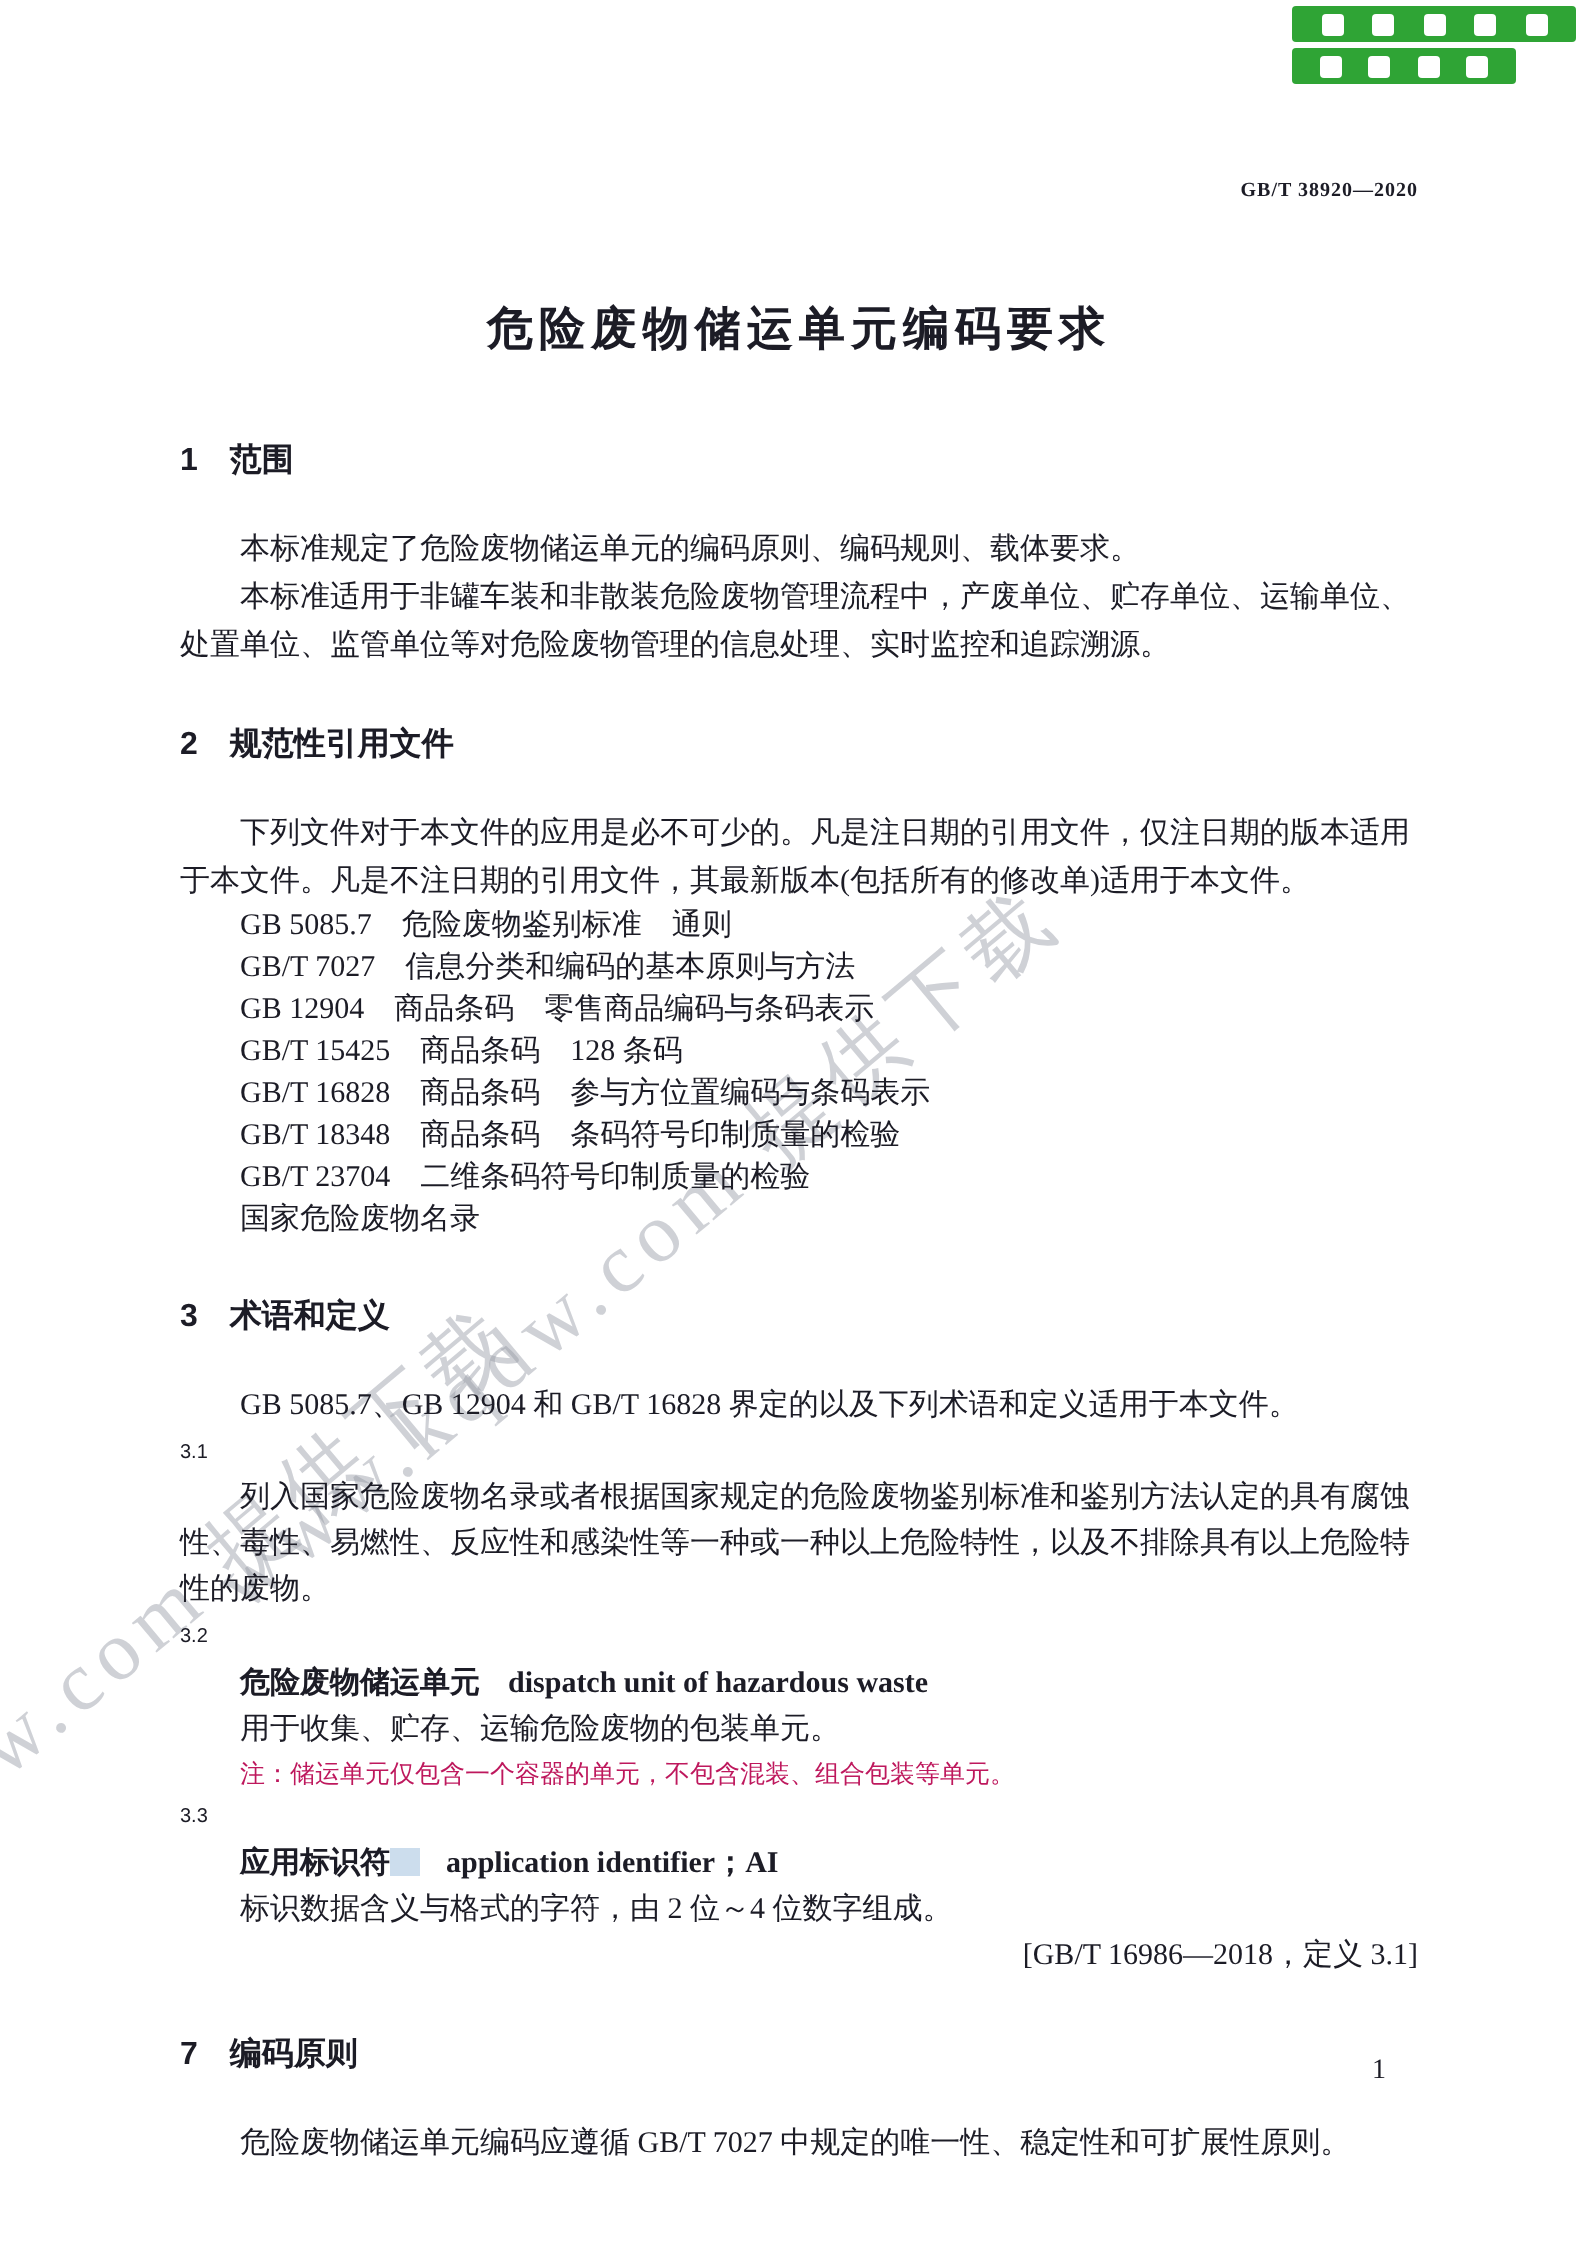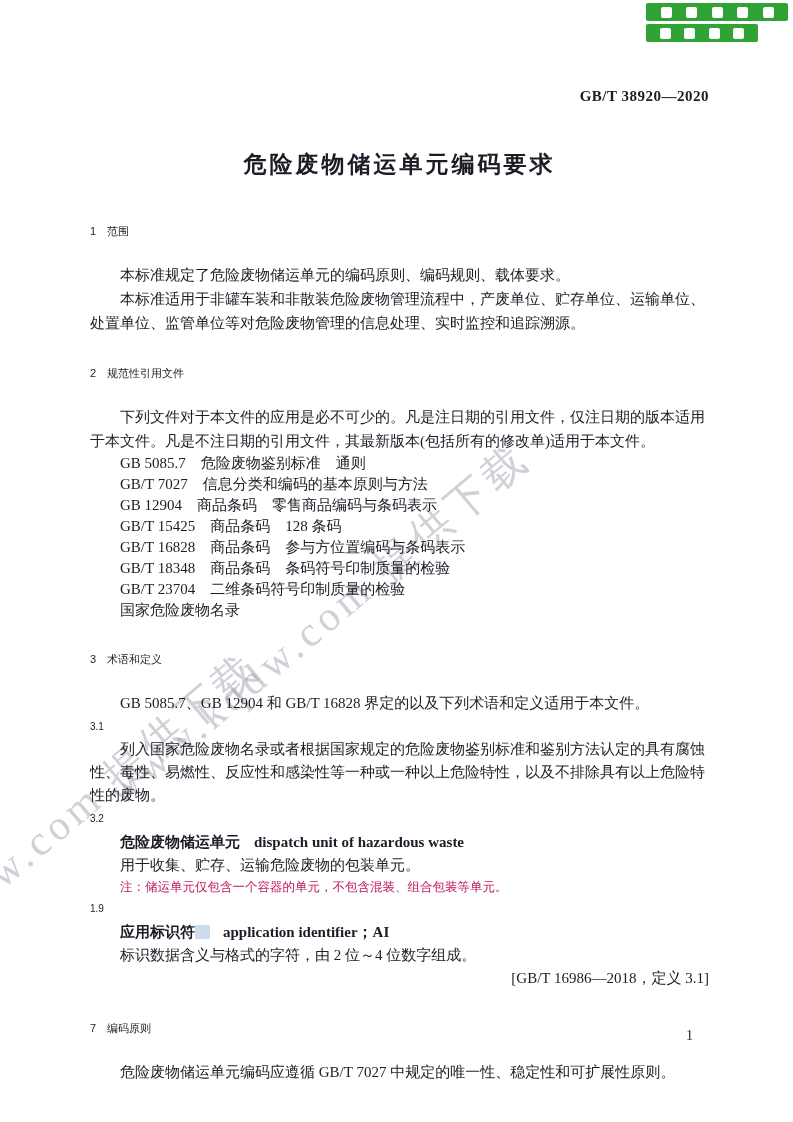--- a/index.html
+++ b/index.html
@@ -7,31 +7,31 @@
     position:relative;
     width:793px;height:1122px;
     background:#ffffff;
     overflow:hidden;
     font-family:"Liberation Serif","DejaVu Serif",serif;
     color:#1c1c26;
     font-size:15px;
   }
   .content{position:relative;z-index:2;padding:88px 84px 0 90px;}
   .doc-number{
-    text-align:right;font-weight:bold;font-size:15px;line-height:16px;
+    text-align:right;font-weight:bold;font-size:10px;line-height:16px;
     font-family:"Liberation Serif","DejaVu Serif",serif;letter-spacing:0.5px;
   }
   .doc-title{
     text-align:center;font-family:"Liberation Sans","DejaVu Sans",sans-serif;
     font-weight:bold;font-size:23px;letter-spacing:3px;
     margin-top:44px;line-height:33px;
   }
   .sec-heading{
     font-family:"Liberation Sans","DejaVu Sans",sans-serif;
-    font-weight:normal;font-size:11px;line-height:20px;
+    font-weight:bold;font-size:16px;line-height:20px;
     margin-top:28px;margin-bottom:22px;
   }
   .sec-heading.first{margin-top:40px;}
   p.body{margin:0;line-height:24px;text-indent:2em;}
   .refs{margin-left:30px;}
   .refs div{line-height:21px;}
   .terms div.tline{line-height:23px;}
   .t-num{font-family:"Liberation Sans","DejaVu Sans",sans-serif;font-size:10px;}
   .t-term{padding-left:30px;}
   .t-term .cjk{font-family:"Liberation Sans","DejaVu Sans",sans-serif;font-weight:bold;}
@@ -108,21 +108,21 @@
       <div class="tline t-num">3.1</div>
       <p class="tdef">列入国家危险废物名录或者根据国家规定的危险废物鉴别标准和鉴别方法认定的具有腐蚀性、毒性、易燃性、反应性和感染性等一种或一种以上危险特性，以及不排除具有以上危险特性的废物。</p>
 
       <div class="tline t-num">3.2</div>
       <div class="tline t-term">
         <span class="cjk">危险废物储运单元</span><span class="en">dispatch unit of hazardous waste</span>
       </div>
       <p class="tdef">用于收集、贮存、运输危险废物的包装单元。</p>
       <div class="t-note">注：储运单元仅包含一个容器的单元，不包含混装、组合包装等单元。</div>
 
-      <div class="tline t-num">1.9</div>
+      <div class="tline t-num">3.3</div>
       <div class="tline t-term">
         <span class="cjk">应用标识符</span><span class="sel-artifact"></span><span class="en">application identifier；AI</span>
       </div>
       <p class="tdef">标识数据含义与格式的字符，由 2 位～4 位数字组成。</p>
       <div class="t-source">[GB/T 16986—2018，定义 3.1]</div>
     </div>
 
     <div class="sec-heading">7　编码原则</div>
     <p class="body">危险废物储运单元编码应遵循 GB/T 7027 中规定的唯一性、稳定性和可扩展性原则。</p>
 

